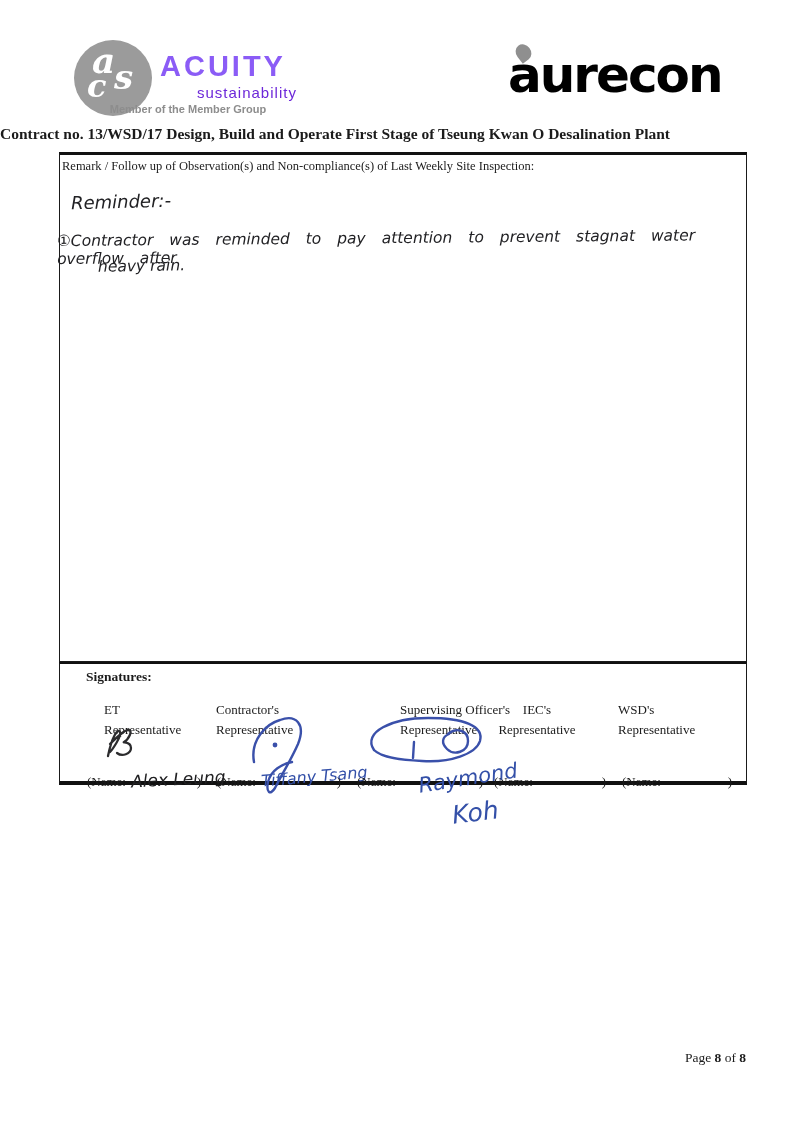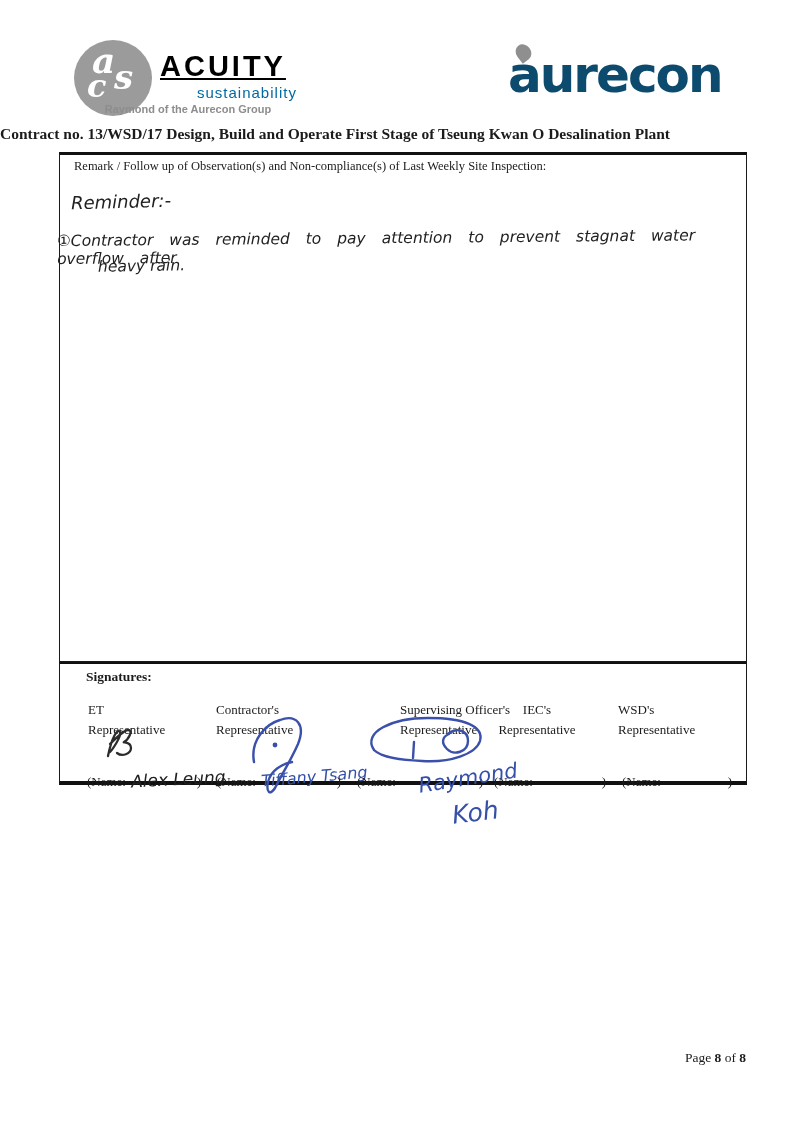--- a/index.html
+++ b/index.html
@@ -7,48 +7,48 @@
         font-family:"Liberation Serif", serif;color:#1b1b1b;}
   .abs{position:absolute;}
 
   
   .acuity-circle{left:74px;top:40px;width:78px;height:76px;border-radius:50%;background:#9b9b9b;}
   .acuity-circle span{position:absolute;color:#ffffff;font-family:"DejaVu Serif", serif;font-style:italic;font-weight:bold;line-height:1;}
   .mono-a{left:18px;top:2px;font-size:36px;}
   .mono-c{left:13px;top:30px;font-size:32px;}
   .mono-s{left:40px;top:20px;font-size:34px;}
   .acuity-name{left:160px;top:50px;font-family:"Liberation Sans", sans-serif;font-weight:bold;
-               font-size:29px;letter-spacing:3px;color:#000000;text-decoration:underline;}
+               font-size:29px;letter-spacing:3px;color:#8b5cf6;}
   .acuity-tagline{left:197px;top:84px;font-family:"Liberation Sans", sans-serif;
-               font-size:15px;letter-spacing:1px;color:#0369a1;}
+               font-size:15px;letter-spacing:1px;color:#6d28d9;}
   .acuity-member{left:78px;top:103px;width:220px;text-align:center;font-family:"Liberation Sans", sans-serif;
                font-weight:bold;font-size:11px;color:#8d8d8d;}
   .aurecon-word{left:508px;top:50px;font-family:"DejaVu Sans", sans-serif;font-weight:bold;
-               font-size:50px;letter-spacing:-2px;color:#0c4a6e;line-height:1;text-align:center;}
+               font-size:50px;letter-spacing:-2px;color:#000000;line-height:1;text-align:center;}
   .aurecon-leaf{left:516px;top:44px;width:15px;height:17px;background:#8f8f8f;
                border-radius:55% 55% 55% 0;transform:rotate(-38deg);}
 
   
   .doc-title{left:0;top:125px;width:100%;font-weight:bold;font-size:15.5px;}
 
   
   .remark-box{left:59px;top:152px;width:688px;height:510px;box-sizing:border-box;
               border:1.6px solid #1a1a1a;border-top:3.5px solid #111;}
-  .remark-label{left:14px;top:4px;font-size:12.5px;}
+  .remark-label{left:2px;top:4px;font-size:12.5px;}
   .hand{font-family:"DejaVu Sans", sans-serif;font-style:italic;color:#222225;}
   .hw-heading{left:11px;top:36px;font-size:18px;transform:rotate(-1.5deg);}
   .hw-line1{left:-3px;top:74px;width:690px;font-size:15.5px;word-spacing:11px;transform:rotate(-0.5deg);}
   .hw-line2{left:38px;top:102px;font-size:15.5px;transform:rotate(-1deg);}
 
   
   .sig-box{left:59px;top:662px;width:688px;height:123px;box-sizing:border-box;
            border:1.6px solid #1a1a1a;border-top:2.5px solid #111;border-bottom:4px solid #111;overflow:visible;}
   .sig-label{left:26px;top:5px;font-weight:bold;font-size:13.5px;}
   .role{top:36px;width:138px;font-size:13px;line-height:1.55;}
-  .role-1{left:28px;} .role-2{left:156px;} .role-3{left:296px;margin-left:44px;} .role-4{left:408px;text-align:center;} .role-5{left:558px;}
+  .role-1{left:44px;} .role-2{left:156px;} .role-3{left:296px;margin-left:44px;} .role-4{left:408px;text-align:center;} .role-5{left:558px;}
   .name-cell{top:110px;font-size:13px;}
   .name-cell .close{position:absolute;right:0;top:0;}
   .nc-1{left:27px;width:114px;} .nc-2{left:157px;width:124px;} .nc-3{left:297px;width:126px;}
   .nc-4{left:434px;width:112px;} .nc-5{left:562px;width:110px;}
   .hw-name{position:absolute;white-space:nowrap;}
   .ink-black{color:#202022;}
   .ink-blue{color:#3450a8;}
   .hw-alex{left:44px;top:-5px;font-size:17px;transform:rotate(-3deg);}
   .hw-tiffany{left:44px;top:-7px;font-size:16px;transform:rotate(-5deg);}
   .hw-raymond{left:358px;top:102px;font-size:21px;transform:rotate(-9deg);}
@@ -67,21 +67,21 @@
 
 <div class="page">
 
   <div class="abs acuity-circle">
     <span class="mono-a">a</span>
     <span class="mono-c">c</span>
     <span class="mono-s">s</span>
   </div>
   <div class="abs acuity-name">ACUITY</div>
   <div class="abs acuity-tagline">sustainability</div>
-  <div class="abs acuity-member">Raymond of the Aurecon Group</div>
+  <div class="abs acuity-member">Member of the Member Group</div>
 
   <div class="abs aurecon-leaf"></div>
   <div class="abs aurecon-word">aurecon</div>
 
   <div class="abs doc-title">Contract no.  13/WSD/17 Design, Build and Operate First Stage of Tseung Kwan O Desalination Plant</div>
 
   <div class="abs remark-box">
     <div class="abs remark-label">Remark / Follow up of Observation(s) and Non-compliance(s) of Last Weekly Site Inspection:</div>
     <div class="abs hand hw-heading">Reminder:-</div>
     <div class="abs hand hw-line1">①Contractor was reminded to pay attention to prevent stagnat water overflow after</div>

